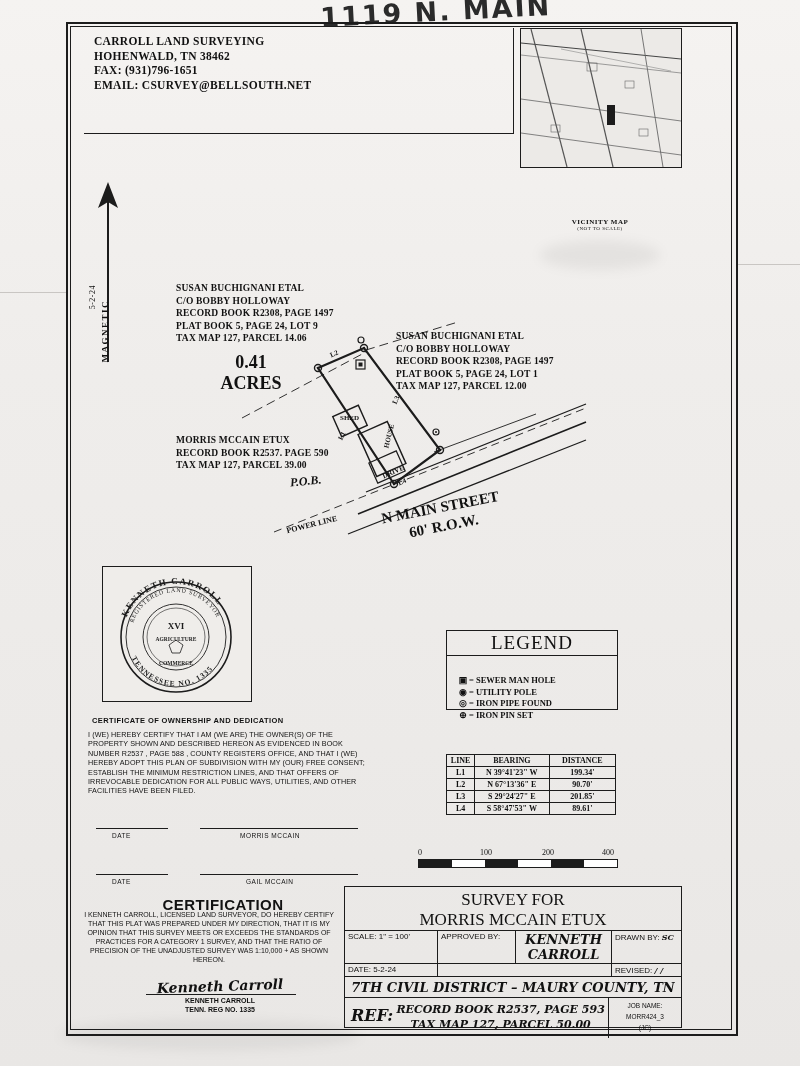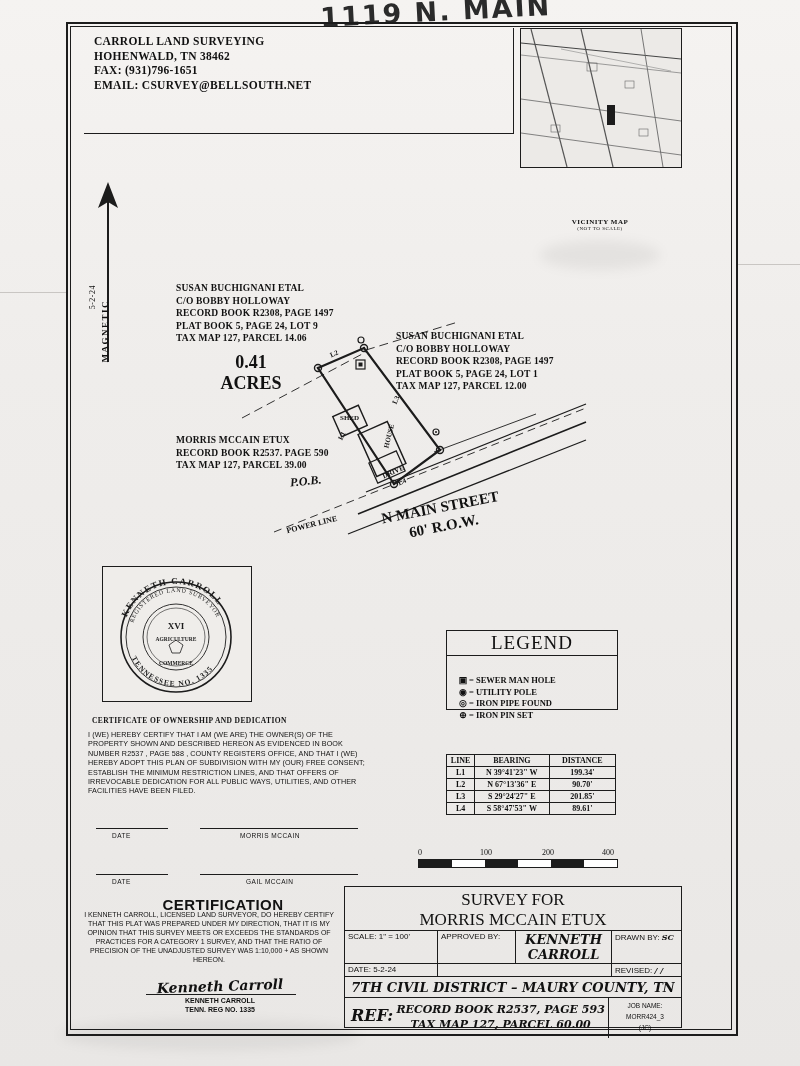--- a/index.html
+++ b/index.html
@@ -105,21 +105,21 @@
   }
   
   .seal{
     position:absolute;left:102px;top:566px;width:148px;height:134px;
     border:1px solid #1c1c1c;
     background:#efedea;
   }
   
   .cert-own-title{
     position:absolute;left:92px;top:716px;font-size:7.5px;font-weight:bold;
-    letter-spacing:0.4px;font-family:Liberation Serif, serif;
+    letter-spacing:0.4px;font-family:Liberation Sans, sans-serif;
   }
   .cert-own-body{
     position:absolute;left:88px;top:730px;width:280px;
     font-size:7.2px;line-height:9.4px;
     font-family:"Liberation Sans",sans-serif;
     letter-spacing:0.1px;
   }
   .sigline{
     position:absolute;border-top:1px solid #1c1c1c;
   }
@@ -476,21 +476,21 @@
       <div class="tb-cell bl" style="width:70px">
         <span>REVISED:</span>
         <span class="script">/ /</span>
       </div>
     </div>
     <div class="tb-district">7TH CIVIL DISTRICT – MAURY COUNTY, TN</div>
     <div class="tb-ref">
       <div class="refw">REF:</div>
       <div class="refbody">
         <span>RECORD BOOK R2537, PAGE 593</span><br>
-        <span>TAX MAP 127, PARCEL 60.00</span>
+        <span>TAX MAP 127, PARCEL 50.00</span>
       </div>
       <div class="jobname">
         <span>JOB NAME:</span><br>
         <span>MORR424_3</span><br>
         <span>(JC)</span>
       </div>
     </div>
   </div>
 
 </div>

